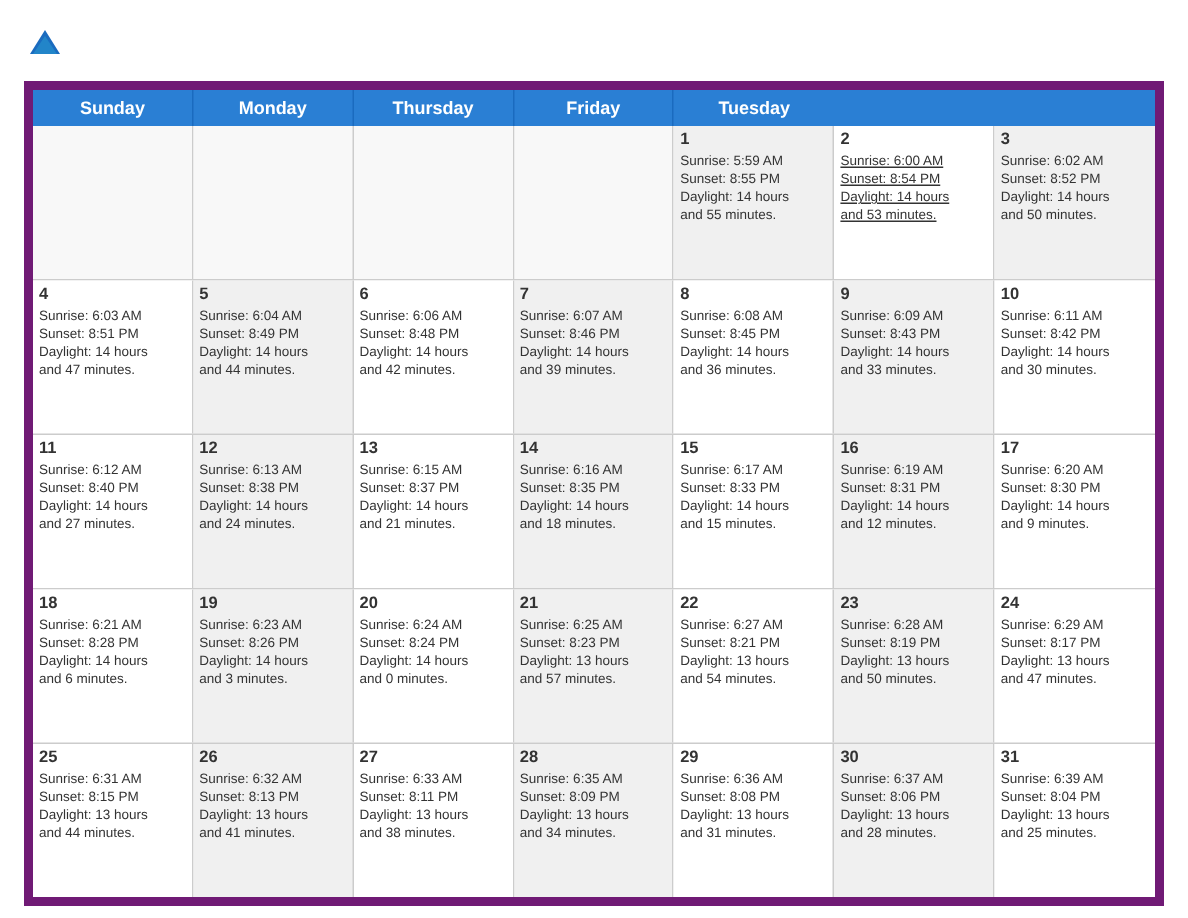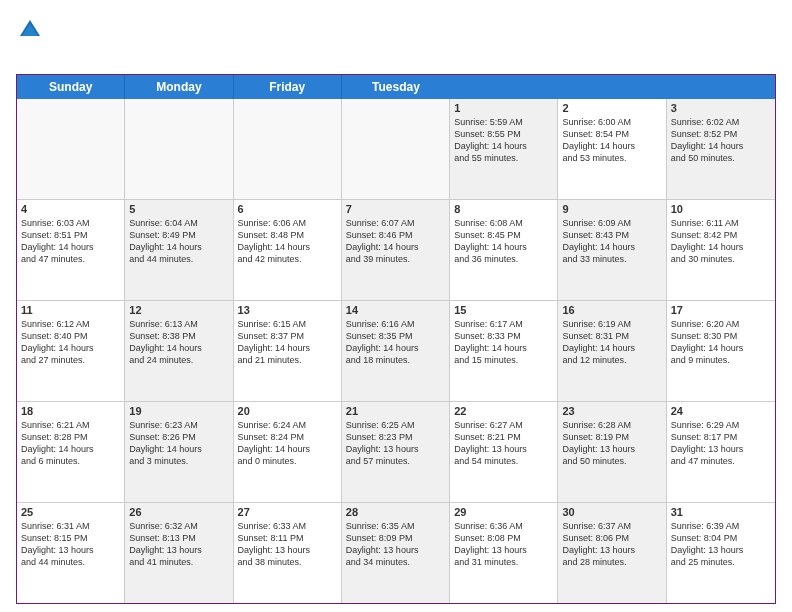--- a/index.html
+++ b/index.html
@@ -48,22 +48,21 @@
       color: #333;
     }
     .location {
       font-size: 14px;
       color: #333;
     }
     .calendar {
       flex: 1;
       display: flex;
       flex-direction: column;
-      border: 1px solid #701a75;
-      margin-top: 20px;
+      border: 6px solid #701a75;
     }
     .cal-header {
       display: grid;
       grid-template-columns: repeat(7, 1fr);
       background: #2a7fd4;
     }
     .cal-header-cell {
       color: #fff;
       font-size: 12px;
       font-weight: bold;
@@ -126,34 +125,35 @@
     <div class="title-block">
       <div class="month-year"></div>
       <div class="location"></div>
     </div>
   </div>
 
   <div class="calendar">
     <div class="cal-header" id="cal-header">
         <div class="cal-header-cell">Sunday</div>
         <div class="cal-header-cell">Monday</div>
+        <div class="cal-header-cell">Thursday</div>
         <div class="cal-header-cell">Friday</div>
         <div class="cal-header-cell">Tuesday</div>
       </div>
     <div class="cal-body" id="cal-body">
         <div class="cal-row">
           <div class="cal-cell empty"></div>
           <div class="cal-cell empty"></div>
           <div class="cal-cell empty"></div>
           <div class="cal-cell empty"></div>
           <div class="cal-cell shaded"><span class="day-num">1</span><span class="cell-text" style="white-space: pre-line; text-align: right;">Sunrise: 5:59 AM
 Sunset: 8:55 PM
 Daylight: 14 hours
 and 55 minutes.</span></div>
-          <div class="cal-cell"><span class="day-num">2</span><span class="cell-text" style="white-space: pre-line;">Sunrise: 6:00 AM
+          <div class="cal-cell"><span class="day-num">2</span><span class="cell-text" style="white-space: pre-line; text-decoration: underline;">Sunrise: 6:00 AM
 Sunset: 8:54 PM
 Daylight: 14 hours
 and 53 minutes.</span></div>
           <div class="cal-cell shaded"><span class="day-num">3</span><span class="cell-text" style="white-space: pre-line; text-align: right;">Sunrise: 6:02 AM
 Sunset: 8:52 PM
 Daylight: 14 hours
 and 50 minutes.</span></div>
         </div>
         <div class="cal-row">
           <div class="cal-cell"><span class="day-num">4</span><span class="cell-text" style="white-space: pre-line;">Sunrise: 6:03 AM

